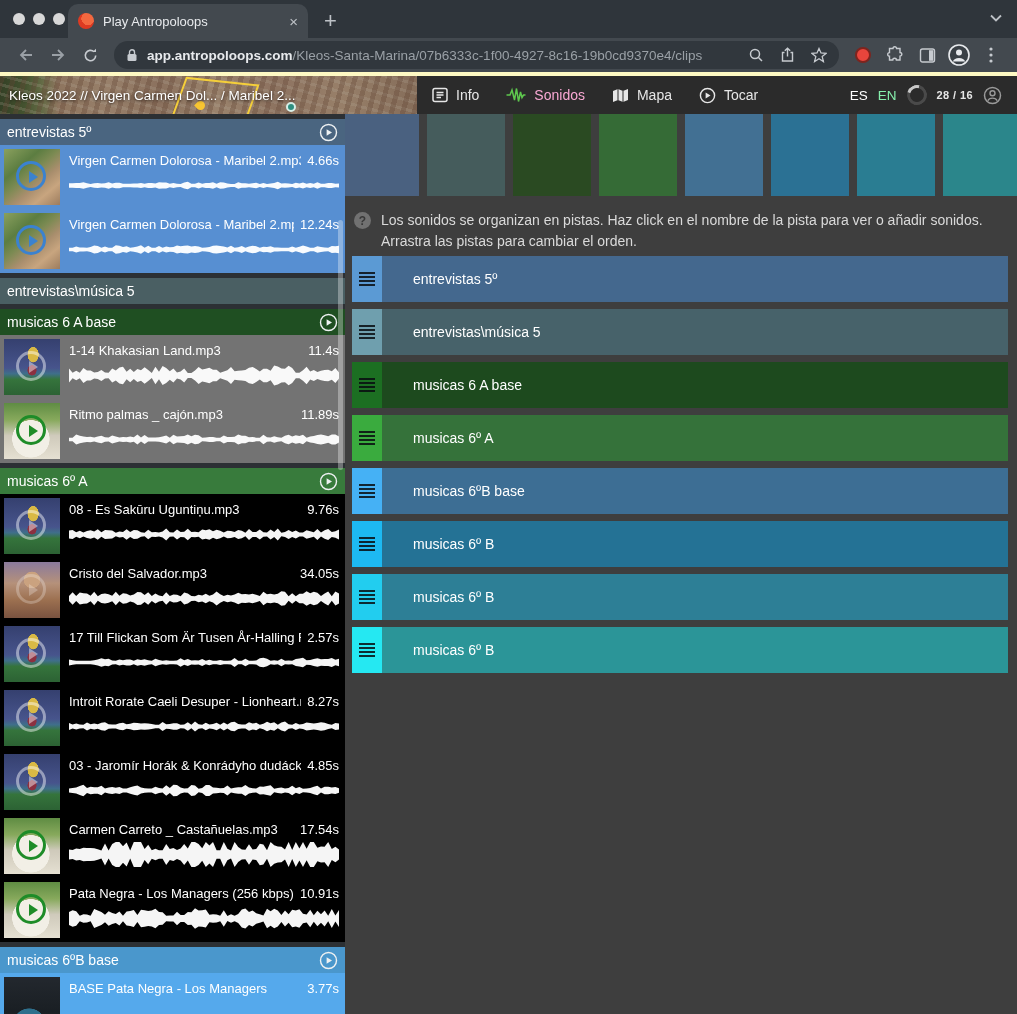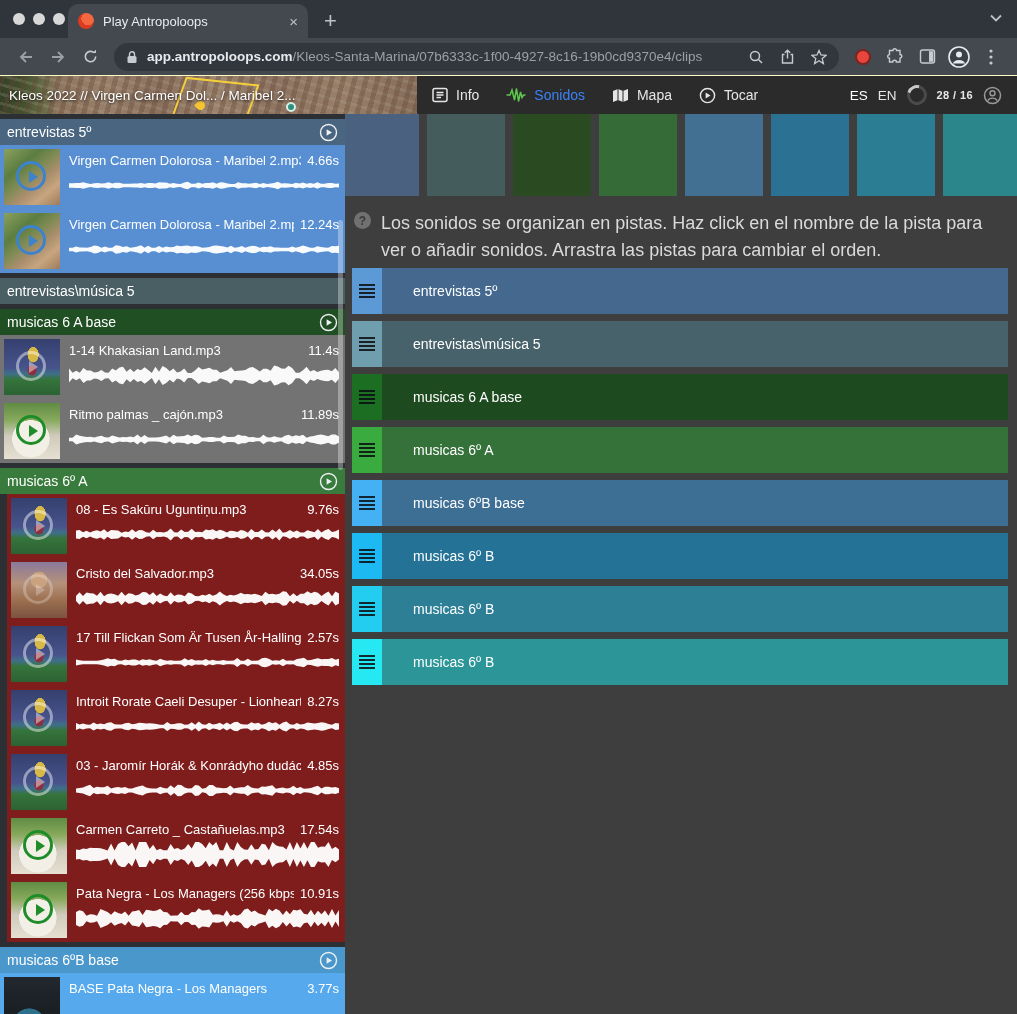--- a/index.html
+++ b/index.html
@@ -9,43 +9,43 @@
 
 .tabstrip{height:38px;background:#2f353b;display:flex;align-items:flex-end;position:relative;}
 .lights{position:absolute;left:13px;top:13px;display:flex;gap:8px;}
 .light{width:12px;height:12px;border-radius:50%;background:#d8d8d8;}
 .tab{margin-left:68px;width:240px;height:34px;background:#43494f;border-radius:10px 10px 0 0;display:flex;align-items:center;padding:4px 10px;gap:9px;}
 .favicon{width:16px;height:16px;border-radius:50%;background:radial-gradient(circle at 62% 35%,#f3683f 0 45%,#dd3a22 46%);flex:none;}
 .tabtitle{flex:1;font-size:13px;color:#e8eaed;white-space:nowrap;overflow:hidden;}
 .tabclose{color:#bdc1c6;font-size:15px;line-height:1;}
 .newtab{margin:0 0 8px 16px;color:#bdc1c6;font-size:22px;line-height:18px;font-weight:300;}
 .tabchev{position:absolute;right:14px;top:13px;}
-.toolbar{height:38px;background:#43494f;display:flex;align-items:center;padding:0 10px;border-bottom:1px solid #fef9c3;}
+.toolbar{height:38px;background:#43494f;display:flex;align-items:center;padding:0 10px;border-bottom:4px solid #fef9c3;}
 .tbicon{width:26px;height:24px;display:flex;align-items:center;justify-content:center;margin:0 3px;flex:none;}
 .omnibox{flex:1;height:28px;background:#31373d;border-radius:14px;margin:0 8px;display:flex;align-items:center;padding:0 12px;gap:9px;font-size:13.5px;min-width:0;}
 .url{white-space:nowrap;overflow:hidden;flex:1;}
 .url .domain{color:#e8eaed;font-weight:bold;}
 .url .path{color:#9aa0a6;}
 .pillicons{display:flex;gap:16px;margin-left:6px;align-items:center;}
 .record{width:12px;height:12px;border-radius:50%;background:#e8453c;border:2px solid #7e241e;box-sizing:content-box;}
 
 
 .appheader{display:flex;height:38px;}
 .hero{width:417px;position:relative;overflow:hidden;flex:none;background:linear-gradient(90deg,#3f4e2c 0%,#56673a 6%,#7e8656 10%,#b69478 14%,#c3a287 26%,#b28f77 38%,#c6a68a 52%,#b5917a 66%,#c2a185 82%,#aa8971 100%);}
 .hero::before{content:"";position:absolute;inset:0;background:repeating-linear-gradient(105deg,rgba(125,85,65,.35) 0 5px,rgba(0,0,0,0) 5px 11px),repeating-linear-gradient(15deg,rgba(230,215,195,.22) 0 3px,rgba(0,0,0,0) 3px 9px);}
 .hero::after{content:"";position:absolute;inset:0;background:rgba(15,20,18,.24);}
 .heropoly{position:absolute;left:178px;top:4px;width:74px;height:44px;border:2px solid #f5cf3a;transform:rotate(6deg) skewX(-14deg);z-index:2;}
 .heropin{position:absolute;left:196px;top:25px;width:9px;height:9px;border-radius:50% 50% 50% 0;background:#f7c531;transform:rotate(45deg);z-index:2;}
 .heromark{position:absolute;left:286px;top:26px;width:10px;height:10px;border-radius:50%;background:#2f8f80;border:2px solid #d8efe8;z-index:2;}
 .breadcrumb{position:absolute;left:9px;top:50%;transform:translateY(-50%);z-index:3;font-size:13.5px;color:#fff;text-shadow:0 1px 3px rgba(0,0,0,.75);white-space:nowrap;}
 .navbar{flex:1;background:#2b2b2b;display:flex;align-items:center;padding:0 15px;gap:27px;font-size:14px;color:#e6e6e6;min-width:0;}
 .navitem{display:flex;align-items:center;gap:8px;white-space:nowrap;}
-.navitem.active{color:#3b82f6;}
+.navitem.active{color:#f9a8d4;}
 .navright{margin-left:auto;display:flex;align-items:center;gap:10px;}
-.lang{color:#e5e5e5;font-size:13.5px;}
+.lang{color:#86efac;font-size:13.5px;}
 .lang.active{color:#fff;}
 .spinner{width:14px;height:14px;border-radius:50%;border:3px solid #4a4a4a;border-top-color:#c9c9c9;transform:rotate(-30deg);box-sizing:content-box;}
 .counter{font-size:11px;font-weight:bold;letter-spacing:.4px;white-space:nowrap;}
 
 
 .content{display:flex;height:900px;}
 .sidebar{width:345px;background:#2c3034;overflow:hidden;position:relative;flex:none;}
 .section{margin-top:5px;}
 .sechead{height:26px;display:flex;align-items:center;padding:0 7px;font-size:14px;}
 .secname{flex:1;white-space:nowrap;overflow:hidden;}
@@ -65,21 +65,21 @@
 .t-footballer{background:radial-gradient(ellipse at 52% 28%,#d9b945 0 13%,rgba(0,0,0,0) 14%),radial-gradient(ellipse at 50% 56%,#8c3040 0 11%,rgba(0,0,0,0) 12%),linear-gradient(180deg,#35406f 0%,#47548c 52%,#3f6f8a 62%,#35743c 72%,#2c6234 100%);}
 .t-dog{background:radial-gradient(circle at 48% 64%,#f2efe6 0 40%,rgba(242,239,230,0) 41%),linear-gradient(180deg,#5f8c43 0%,#87a95c 30%,#cfcabb 58%,#e5e0d2 100%);}
 .t-fresco{background:radial-gradient(circle at 50% 32%,#caa27f 0 17%,rgba(0,0,0,0) 18%),linear-gradient(180deg,#8a7a9c 0%,#b5917a 38%,#9c7050 68%,#7a5340 100%);}
 .t-dark{background:radial-gradient(circle at 45% 85%,#2e6f8c 0 28%,rgba(0,0,0,0) 29%),linear-gradient(180deg,#23282e 0%,#1a1f24 60%,#20262c 100%);}
 
 .main{flex:1;overflow:hidden;min-width:0;}
 .tiles{display:flex;gap:8px;height:82px;margin-left:-4px;}
 .tile{width:78px;flex:none;}
 .help{display:flex;gap:10px;margin:14px 0 0 9px;width:632px;}
 .helpicon{width:17px;height:17px;flex:none;border-radius:50%;background:#717171;color:#383838;font-size:12px;font-weight:bold;display:flex;align-items:center;justify-content:center;margin-top:2px;}
-.helptext{font-size:18px;line-height:1.5;color:#dadada;}
+.helptext{font-size:14px;line-height:1.5;color:#dadada;}
 .tracks{margin:4px 0 0 7px;width:656px;display:flex;flex-direction:column;gap:7px;}
 .trackrow{height:46px;display:flex;}
 .handle{width:30px;flex:none;display:flex;align-items:center;justify-content:center;}
 .hbars{width:16px;height:14px;background:repeating-linear-gradient(to bottom,rgba(8,12,16,.85) 0 2px,rgba(0,0,0,0) 2px 4px);}
 .tbody{flex:1;display:flex;align-items:center;padding-left:31px;font-size:14px;min-width:0;}
 svg{display:block;}
 </style>
 </head>
 <body>
 
@@ -319,21 +319,21 @@
   </div>
 
   <div class="section">
     <div class="sechead" style="background: rgb(56, 123, 60);">
       <span class="secname">musicas 6º A</span>
       <svg class="playbtn" width="19" height="19" viewBox="0 0 19 19">
               <circle cx="9.5" cy="9.5" r="8" fill="none" stroke="#eef1f2" stroke-width="1.4"></circle>
               <path d="M7.6 6.3 L13 9.5 L7.6 12.7 Z" fill="#eef1f2"></path>
             </svg>
     </div>
-    <div class="clips" style="background: #7f1d1d; margin-left: 7px;">
+    <div class="clips" style="background: #000000;">
   <div class="clip">
     <div class="thumb t-footballer" style="--ring: rgba(255,255,255,0.45);">
       <span class="ring"></span>
       <span class="tri"></span>
     </div>
     <div class="clipbody">
       <div class="cliptop">
         <span class="clipname">08 - Es Sakūru Uguntiņu.mp3</span>
         <span class="clipdur">9.76s</span>
       </div>

